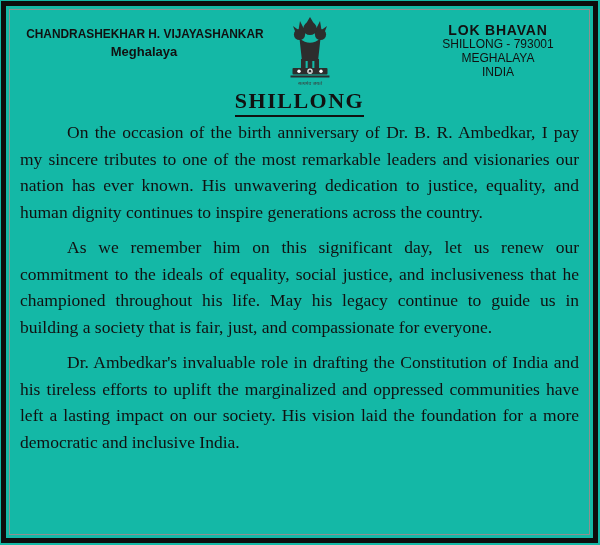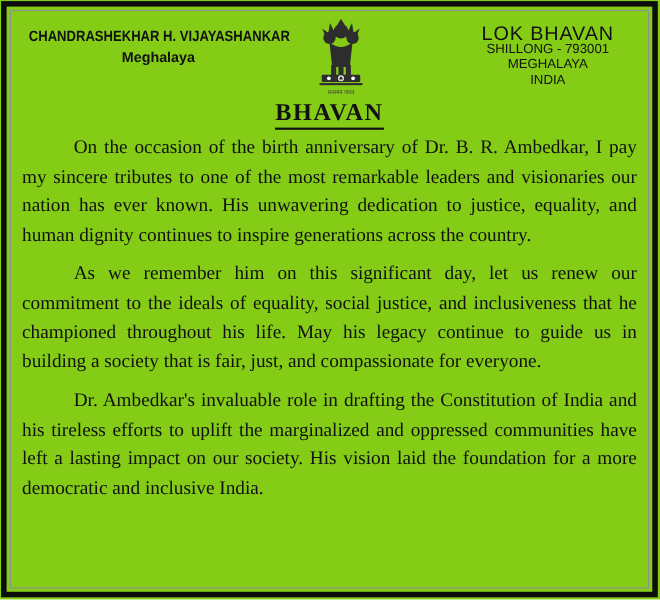--- a/index.html
+++ b/index.html
@@ -1,20 +1,20 @@
 <!DOCTYPE html>
 <html><head>
 <meta charset="utf-8">
 <style>
   html, body { margin: 0; padding: 0; background: #ffffff; }
   .page {
     position: relative;
     width: 600px;
     height: 545px;
-    background: #84cc16;
+    background: #14b8a6;
     overflow: hidden;
     font-family: "Liberation Serif", serif;
     color: #111;
   }
   .frame-outer {
     position: absolute;
     left: 1px; top: 1px; right: 2px; bottom: 2px;
     border: 5px solid #0d0d0d;
   }
   .frame-inner {
@@ -71,22 +71,22 @@
     margin-left: auto;
     width: 178px;
     text-align: center;
     font-family: "Liberation Sans", sans-serif;
     font-size: 12px;
     line-height: 14px;
     margin-top: 7px;
     margin-right: 2px;
   }
   .header-right .bold-line {
-    font-weight: normal;
-    font-size: 18px;
+    font-weight: bold;
+    font-size: 14px;
     letter-spacing: 0.8px;
   }
   
   .title-row { text-align: center; margin-top: 2px; }
   .doc-title {
     display: inline-block;
     font-weight: bold;
     font-size: 22px;
     letter-spacing: 1.5px;
     border-bottom: 2.5px solid #111;
@@ -166,21 +166,21 @@
 
       <div class="header-right">
         <div class="bold-line">LOK BHAVAN</div>
         <div>SHILLONG - 793001</div>
         <div>MEGHALAYA</div>
         <div>INDIA</div>
       </div>
     </div>
 
     <div class="title-row">
-      <span class="doc-title">BHAVAN</span>
+      <span class="doc-title">SHILLONG</span>
     </div>
 
     <div class="body-text">
       <p>On the occasion of the birth anniversary of Dr. B. R. Ambedkar, I pay my sincere tributes to one of the most remarkable leaders and visionaries our nation has ever known. His unwavering dedication to justice, equality, and human dignity continues to inspire generations across the country.</p>
       <p>As we remember him on this significant day, let us renew our commitment to the ideals of equality, social justice, and inclusiveness that he championed throughout his life. May his legacy continue to guide us in building a society that is fair, just, and compassionate for everyone.</p>
       <p>Dr. Ambedkar's invaluable role in drafting the Constitution of India and his tireless efforts to uplift the marginalized and oppressed communities have left a lasting impact on our society. His vision laid the foundation for a more democratic and inclusive India.</p>
     </div>
 
 
   </div>

